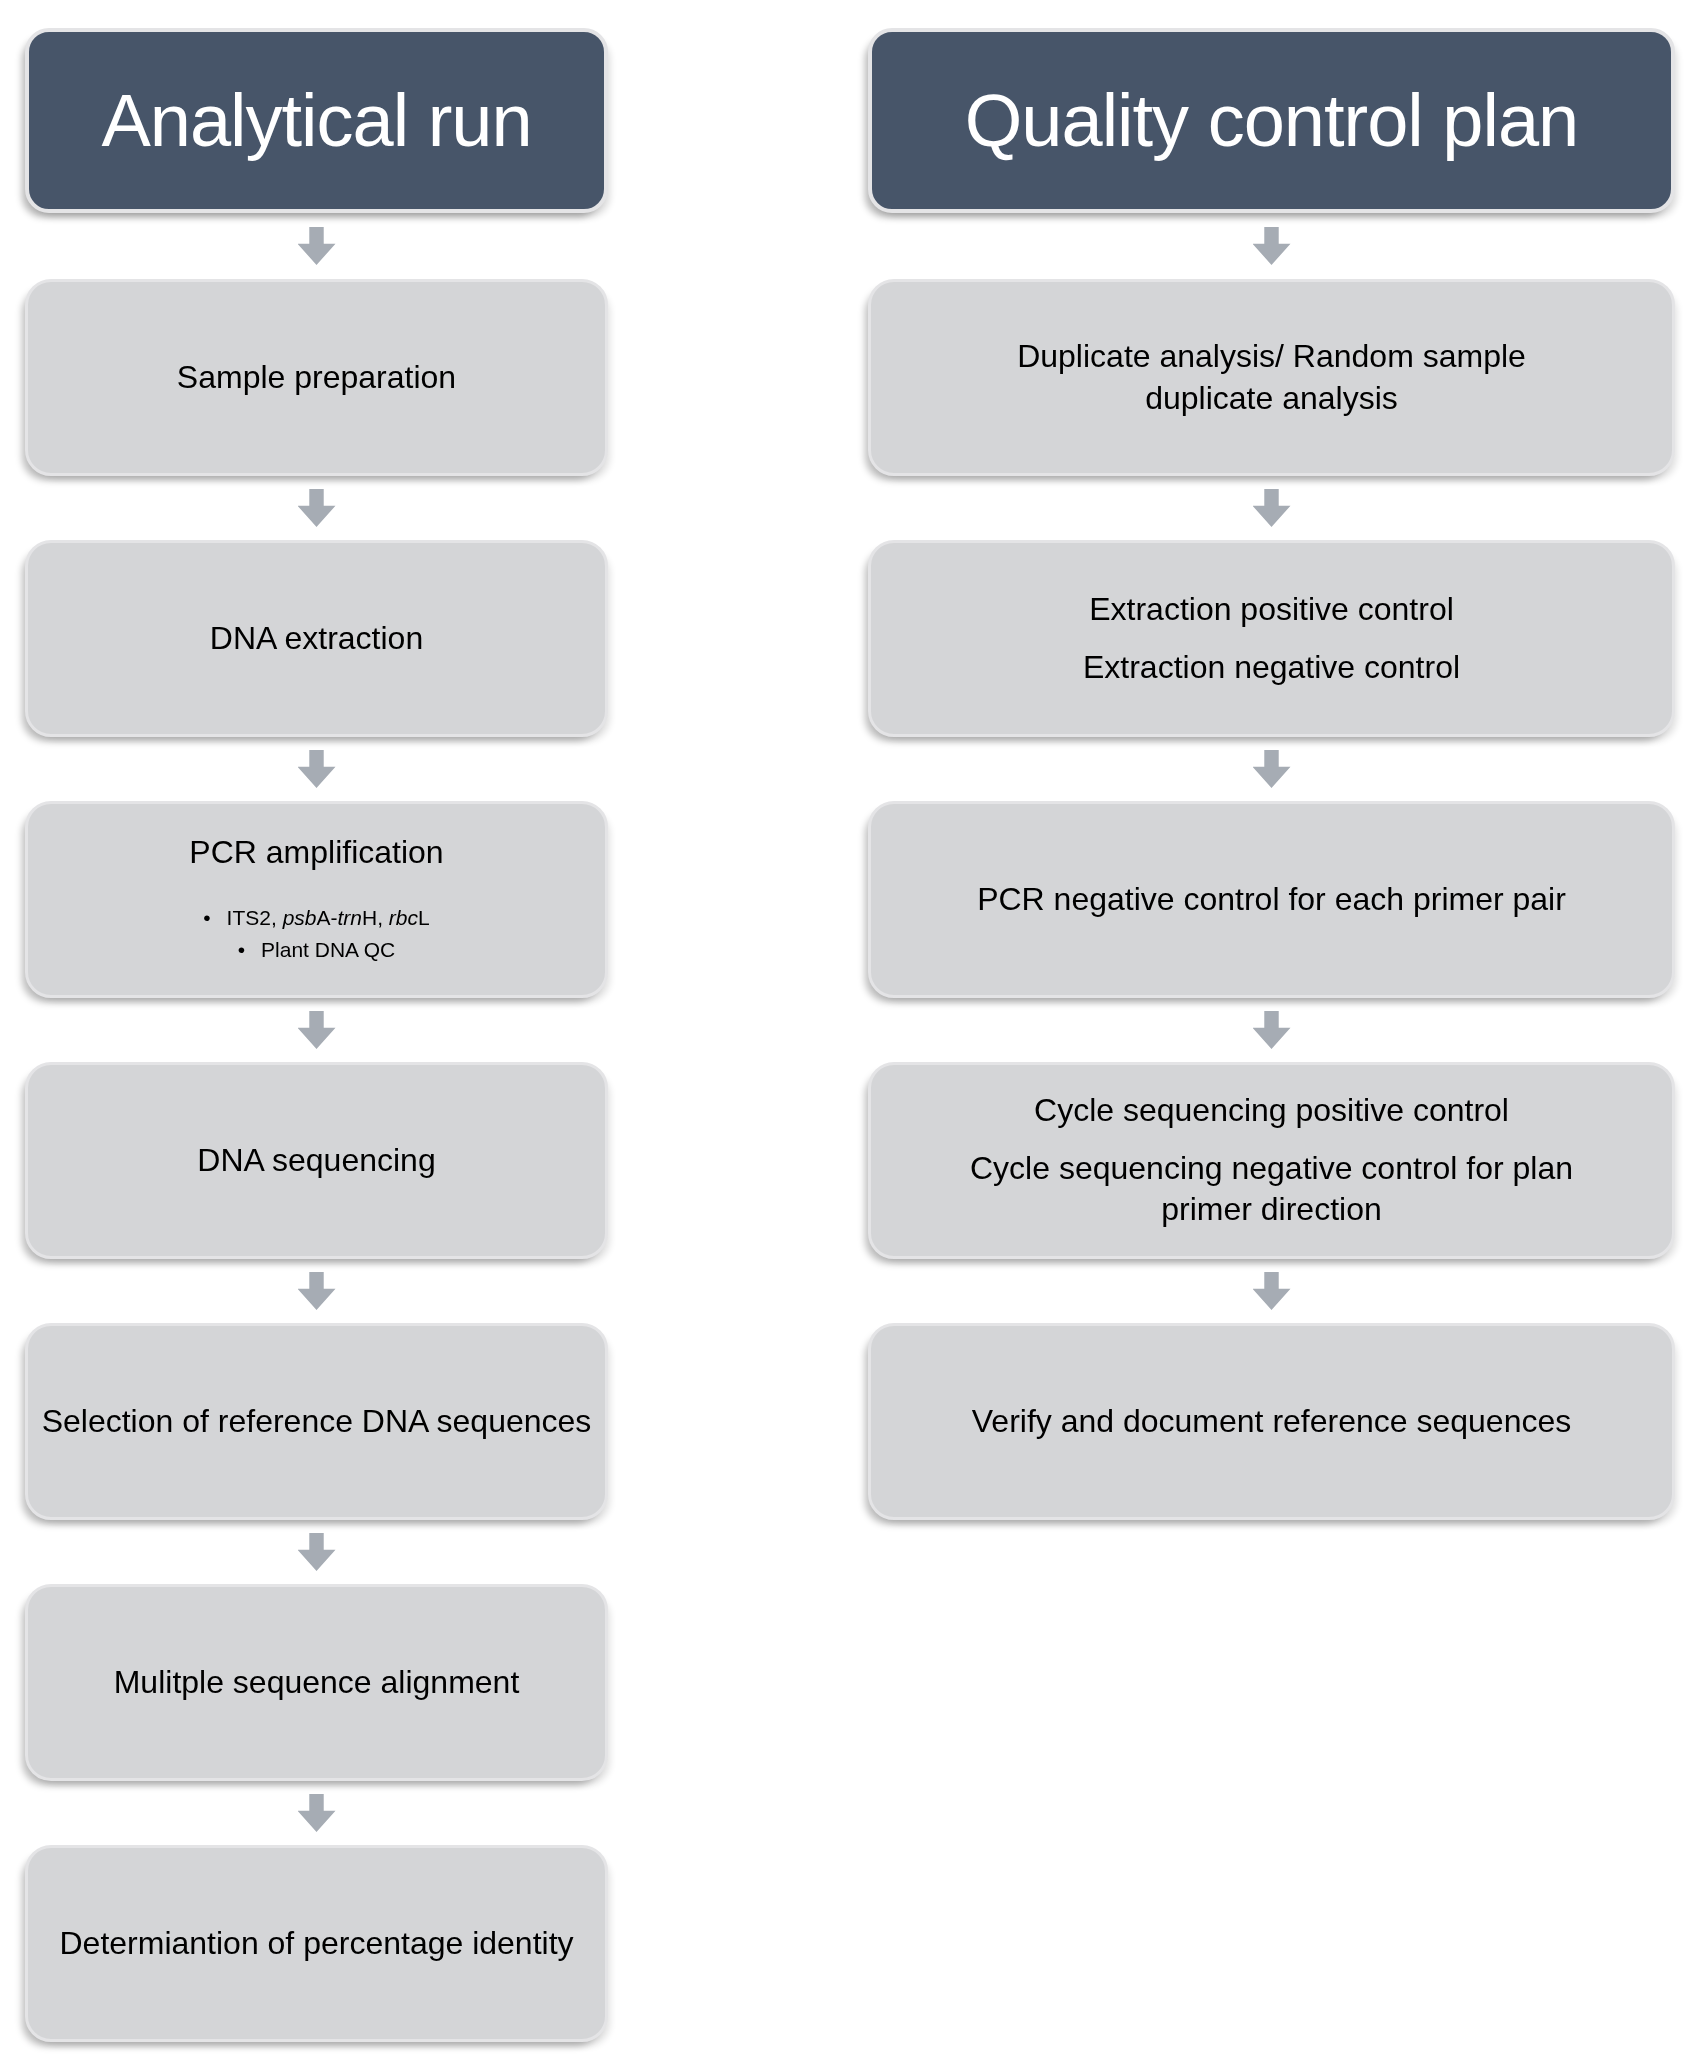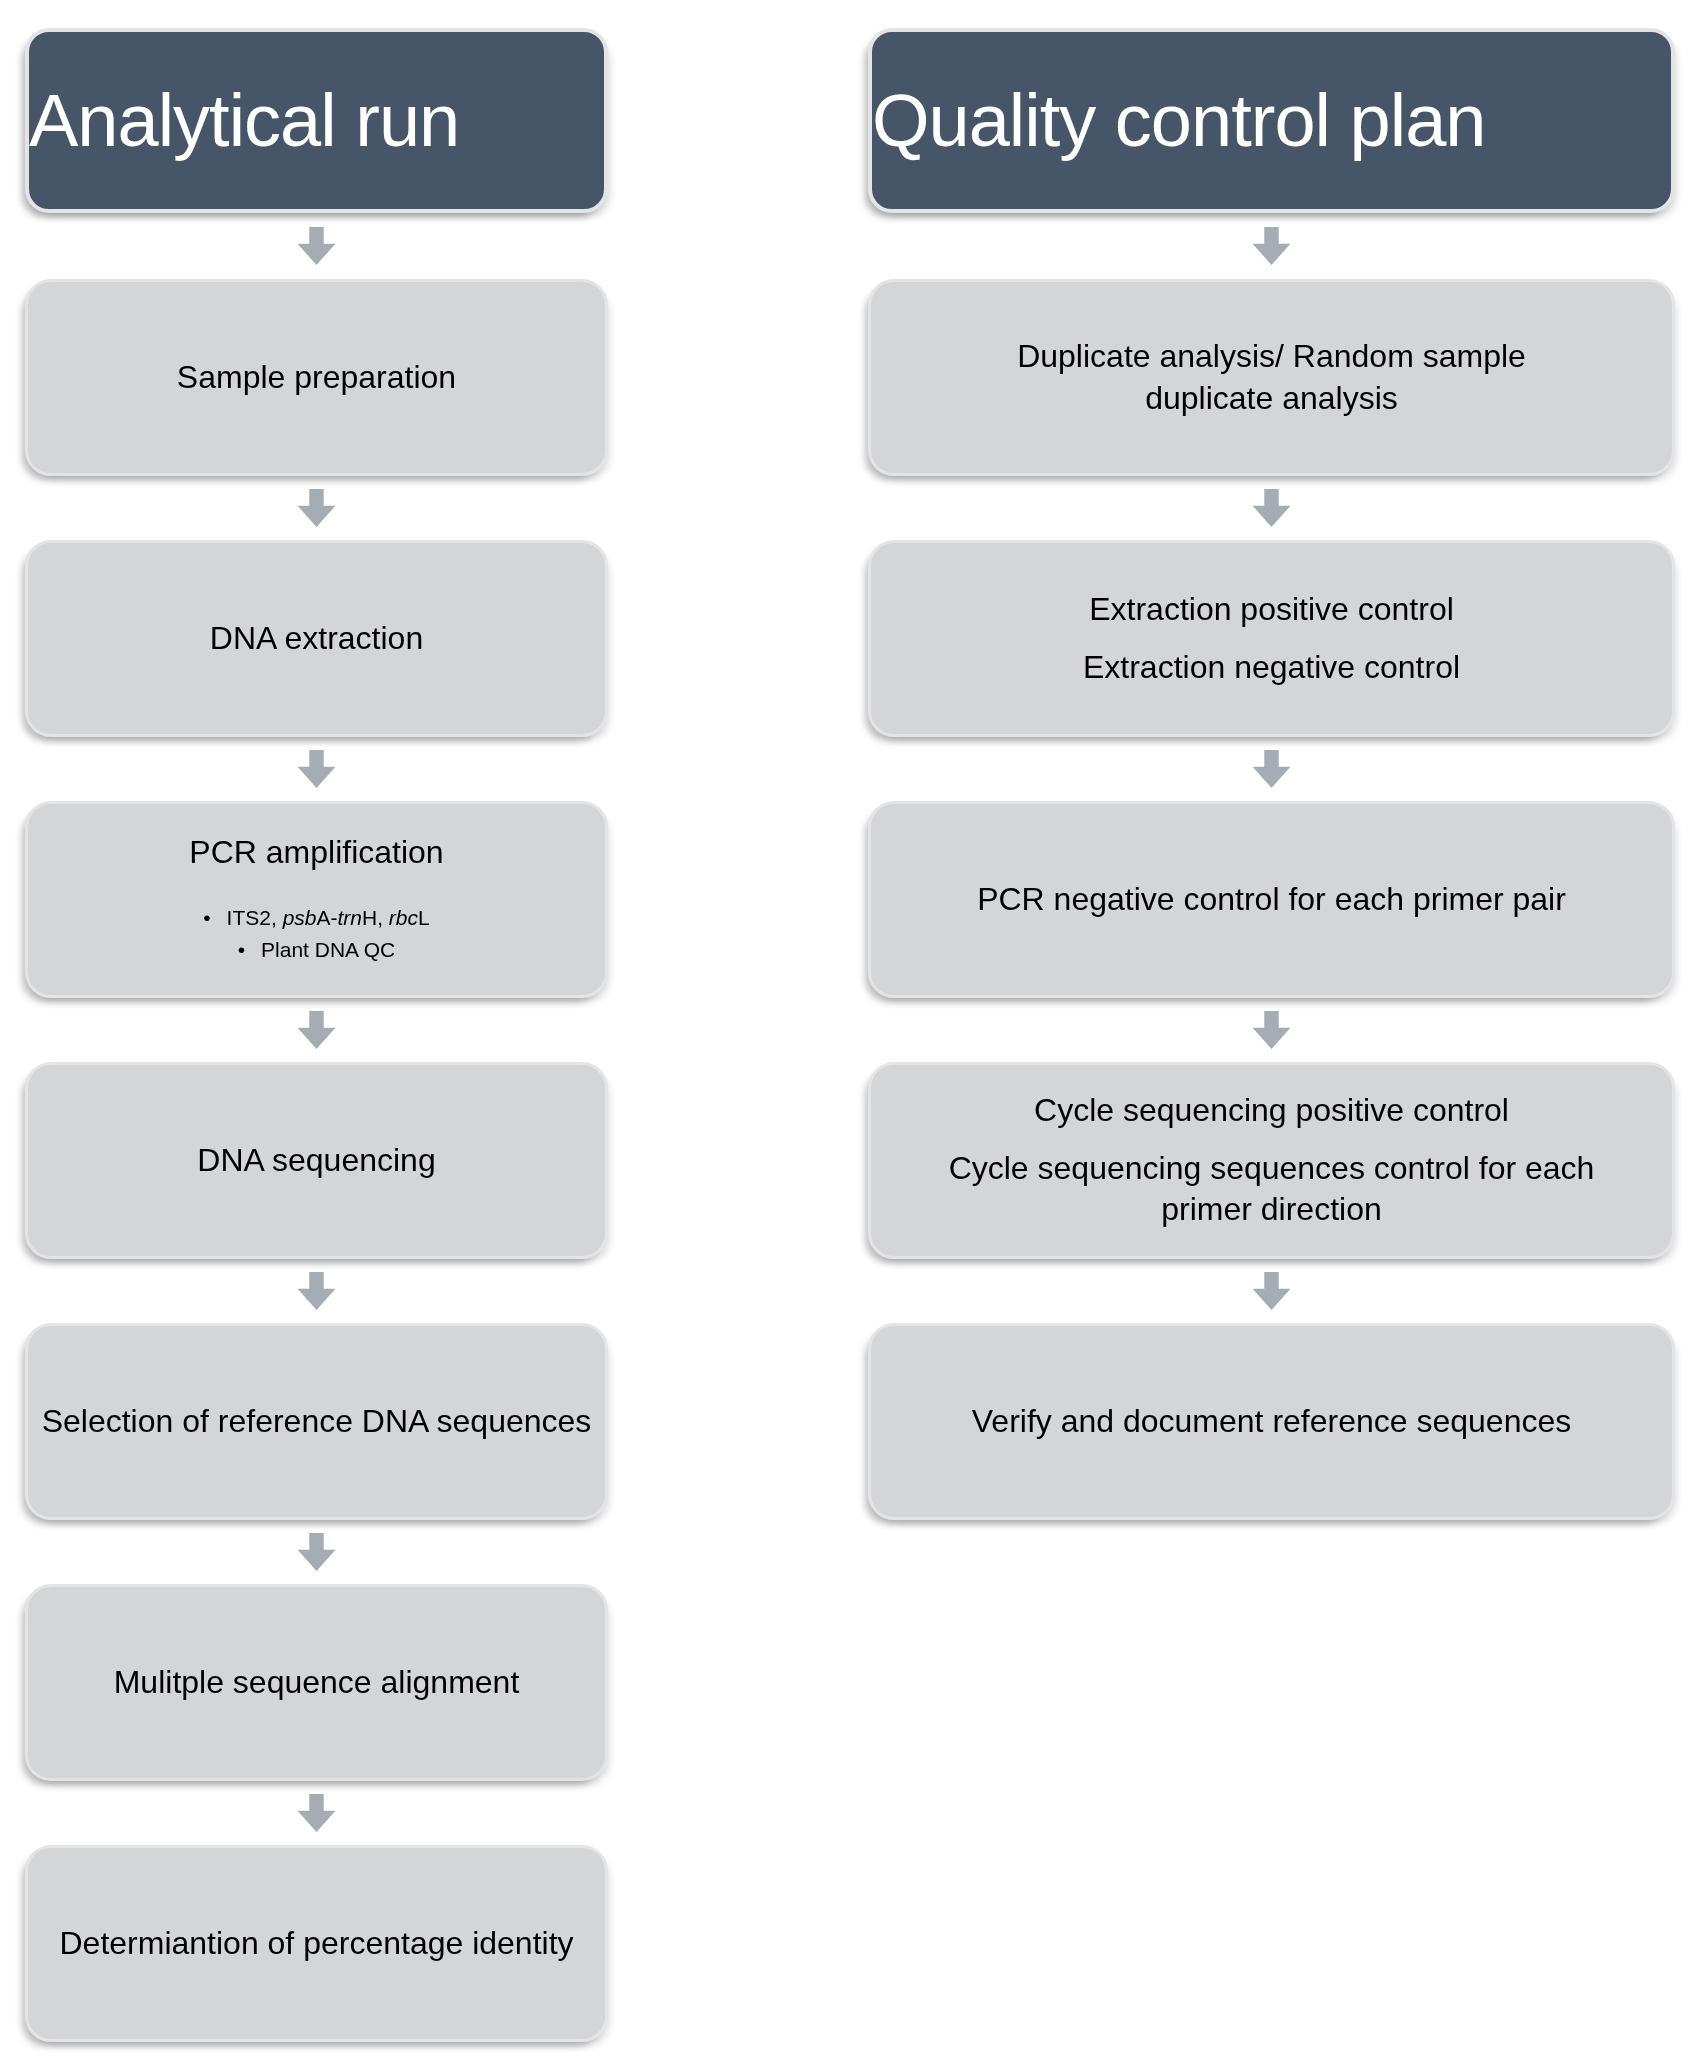--- a/index.html
+++ b/index.html
@@ -20,21 +20,21 @@
 
   .hdr {
     box-sizing: border-box;
     height: 185px;
     border-radius: 24px;
     background: var(--header-bg, #475569);
     border: 4px solid var(--box-border, #E4E4E6);
     box-shadow: -6px 7px 7px -3px rgba(0,0,0,0.28), 5px 7px 7px -3px rgba(0,0,0,0.14);
     display: flex;
     align-items: center;
-    justify-content: flex-start;
+    justify-content: center;
     color: var(--header-text, #ffffff);
     font-size: 74px;
     letter-spacing: -1px;
     white-space: nowrap;
   }
 
   .box {
     box-sizing: border-box;
     height: 197px;
     border-radius: 26px;
@@ -182,21 +182,21 @@
     <div class="box box-right">
       <p class="nowrap">PCR negative control for each primer pair</p>
     </div>
 
     <div class="spacer">
       <div class="arrow"></div>
     </div>
 
     <div class="box box-right">
       <p class="nowrap">Cycle sequencing positive control</p>
-      <p class="wrap-cycle para-gap">Cycle sequencing sequences control for each primer direction</p>
+      <p class="wrap-cycle para-gap">Cycle sequencing negative control for plan primer direction</p>
     </div>
 
     <div class="spacer">
       <div class="arrow"></div>
     </div>
 
     <div class="box box-right">
       <p class="nowrap">Verify and document reference sequences</p>
     </div>
 

